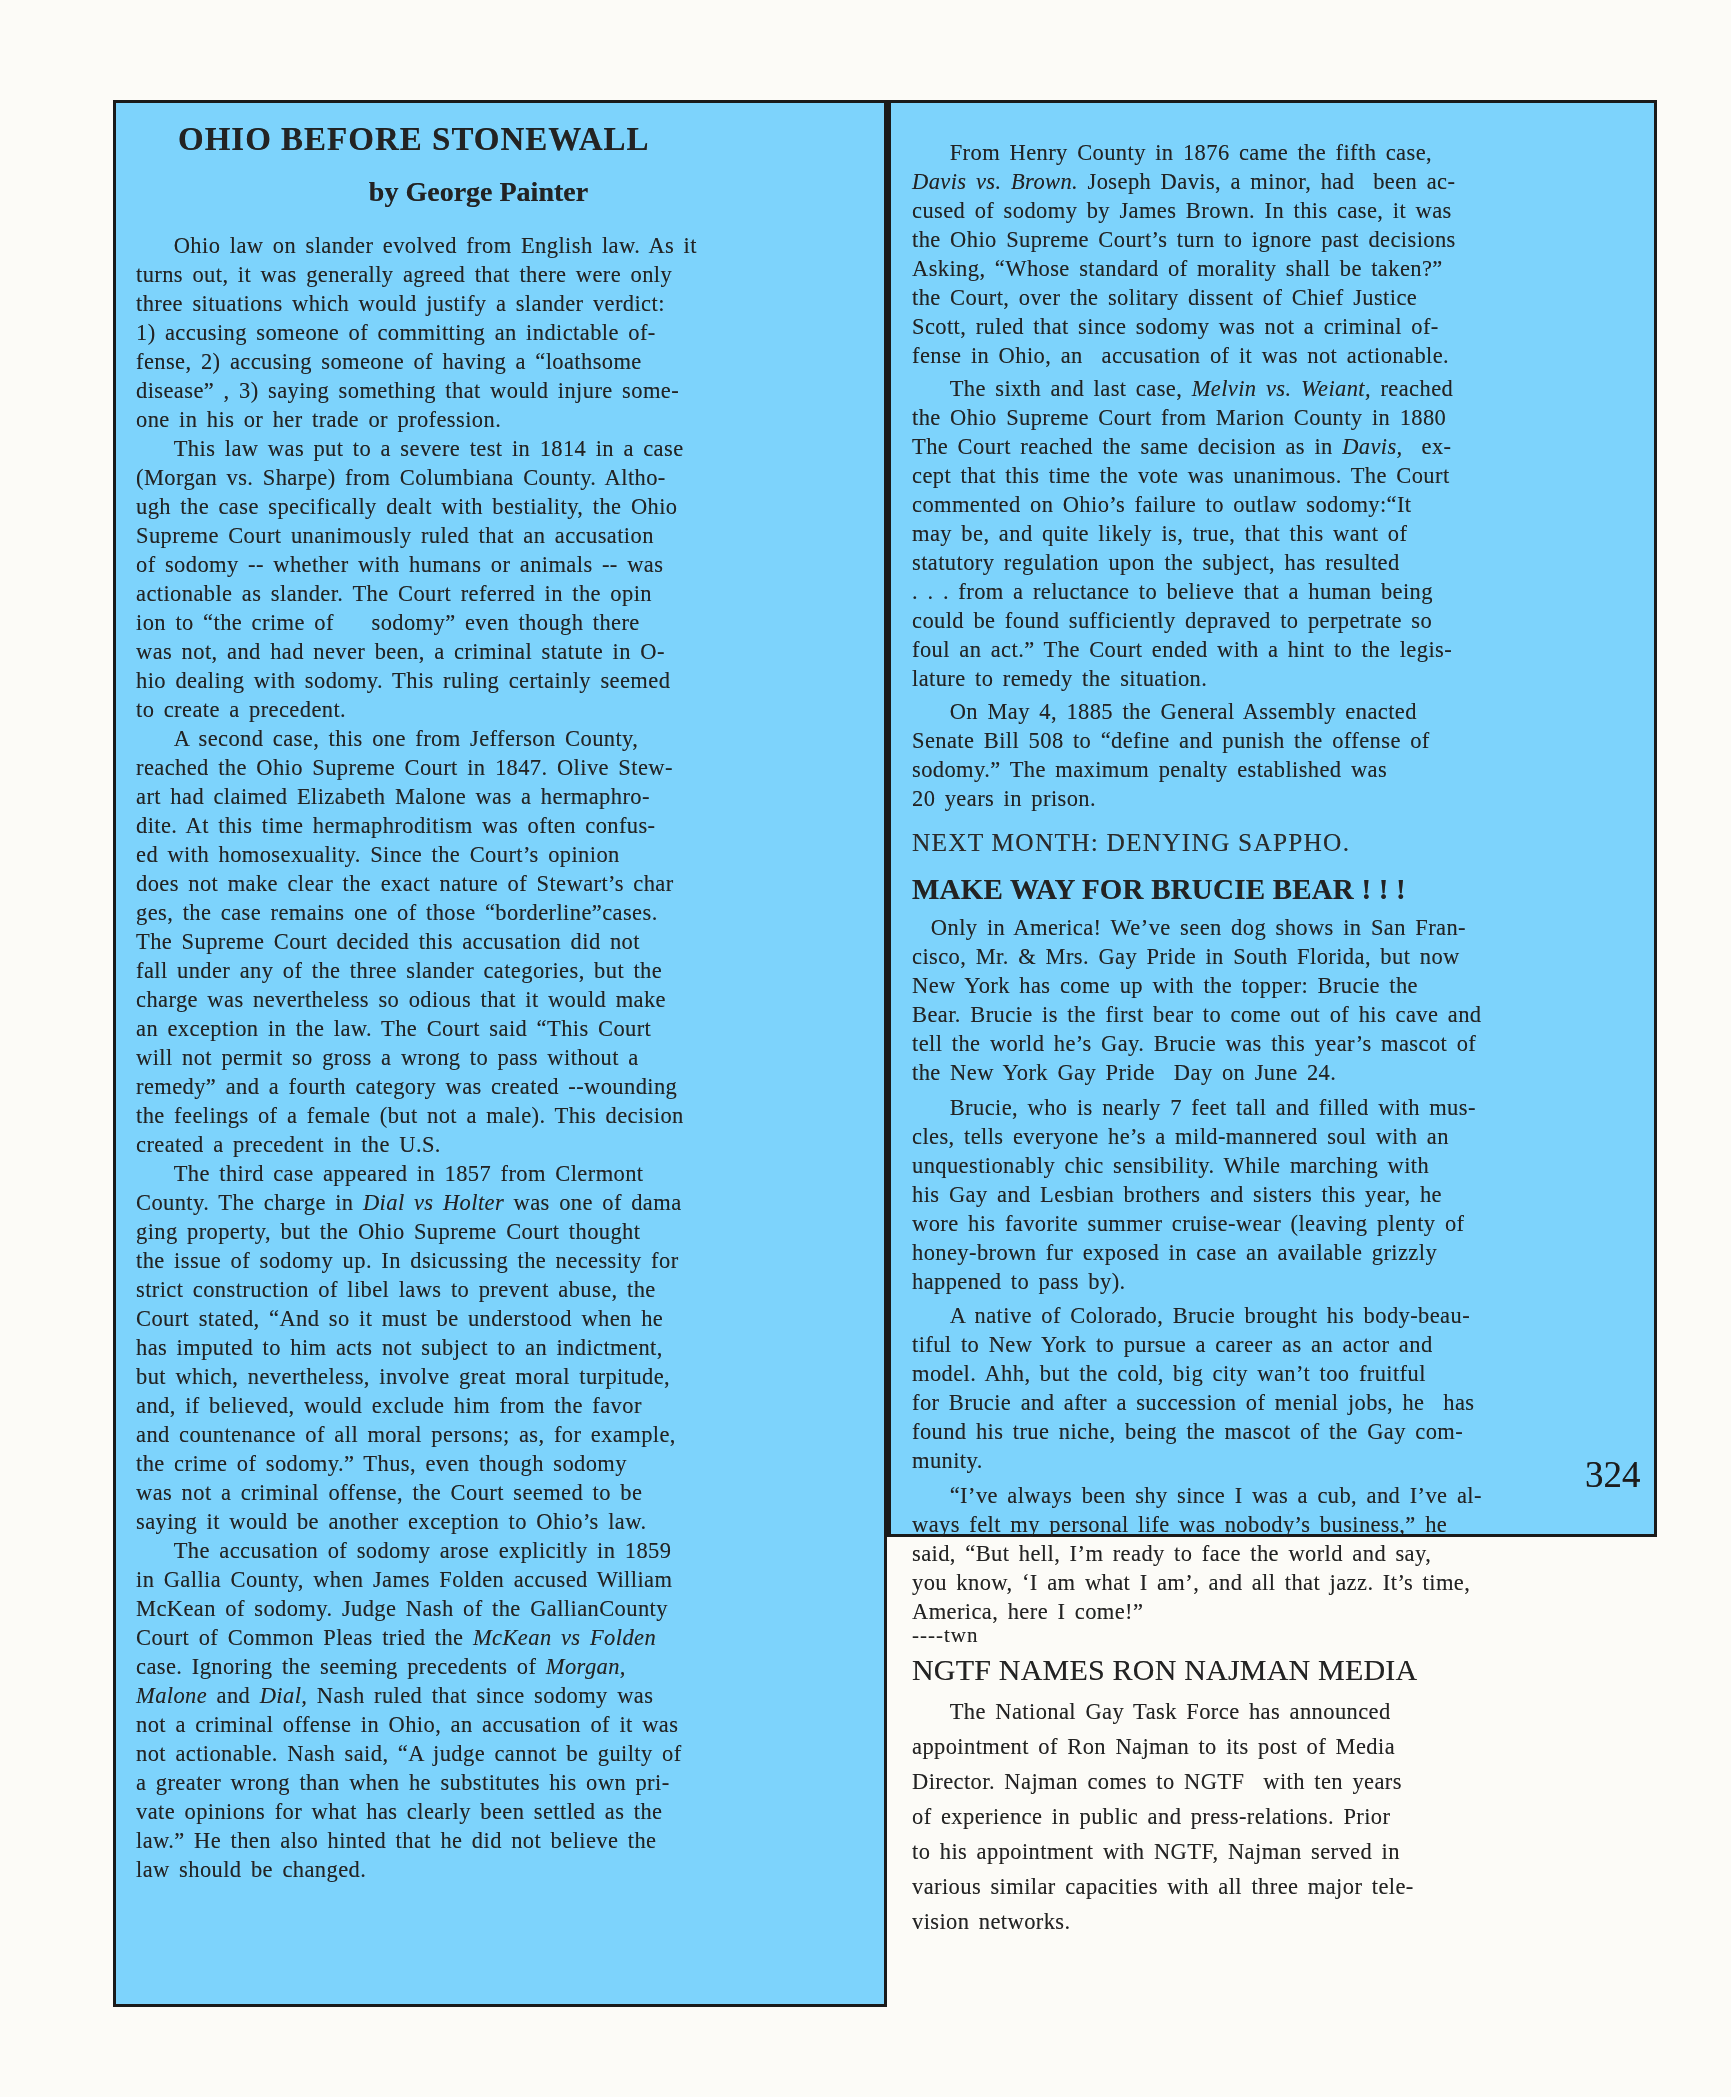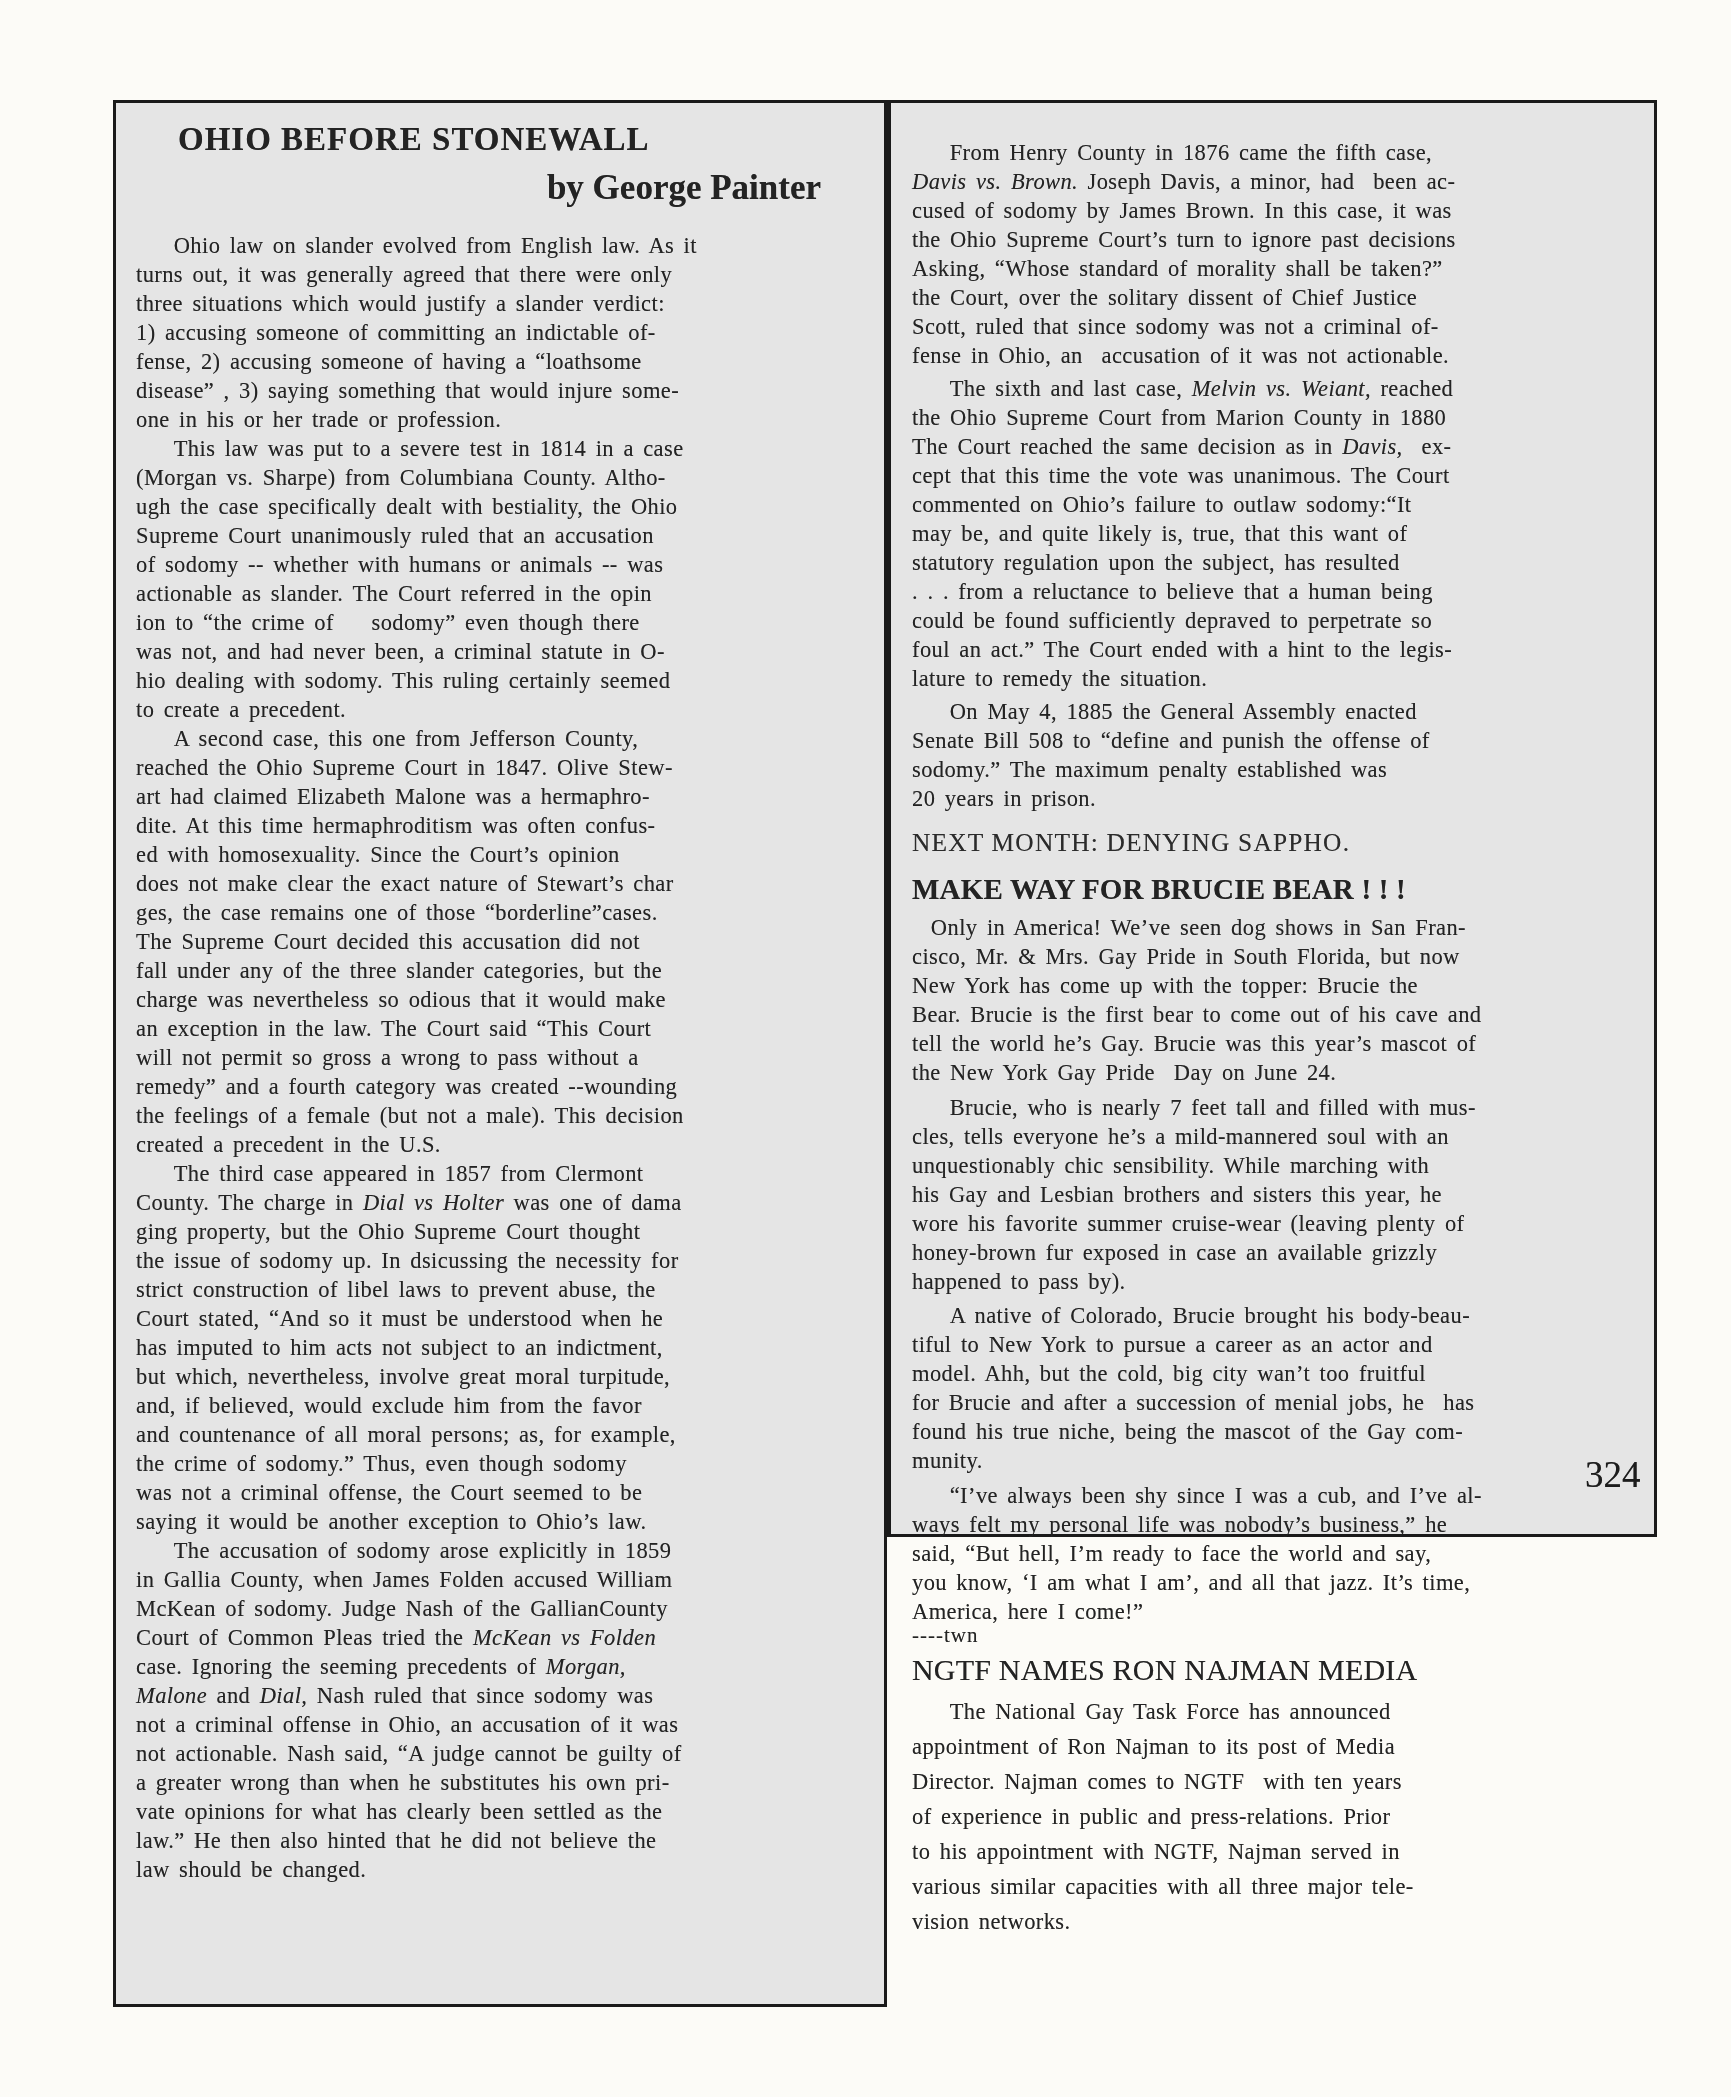--- a/index.html
+++ b/index.html
@@ -7,21 +7,21 @@
     width:1731px;
     height:2097px;
     background:#fcfbf7;
     font-family:"Liberation Serif","DejaVu Serif",serif;
     color:#232323;
   }
   .box{
     position:absolute;
     box-sizing:border-box;
     border:3.8px solid #1a1a1a;
-    background:#e5e5e5;
+    background:#7dd3fc;
   }
   #left-box{
     left:113px; top:100px;
     width:774px; height:1907px;
     padding:12.5px 21px 0 20px;
   }
   #right-box{
     left:887px; top:100px;
     width:770px; height:1437px;
     border-left-width:4.8px;
@@ -38,25 +38,25 @@
   }
   #right-box .body-text{ line-height:29px; }
   .article-title{
     font-size:33px;
     font-weight:bold;
     letter-spacing:1px;
     margin:5.8px 0 0 42px;
     text-shadow:0 0 0.5px rgba(20,20,20,0.5);
   }
   .byline{
-    font-size:35px;
+    font-size:28px;
     font-weight:bold;
-    text-align:right;
+    text-align:center;
     padding-right:42px;
-    margin-top:10px;
+    margin-top:18px;
     text-shadow:0 0 0.5px rgba(20,20,20,0.5);
   }
   .part-heading{
     font-size:26px;
     letter-spacing:1.7px;
     margin-top:25px;
     color:#2e2e2e;
     text-shadow:0 0 0.5px rgba(30,30,30,0.4);
   }
   #left-body{ margin-top:23px; }

